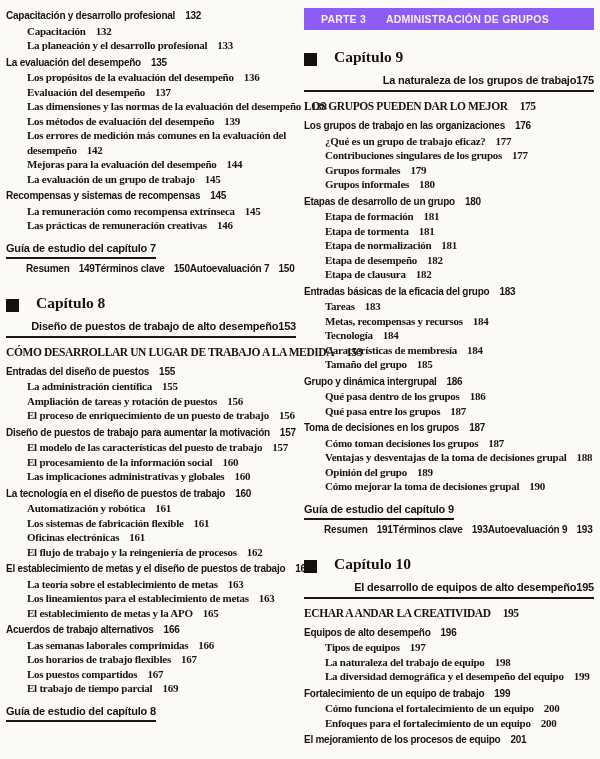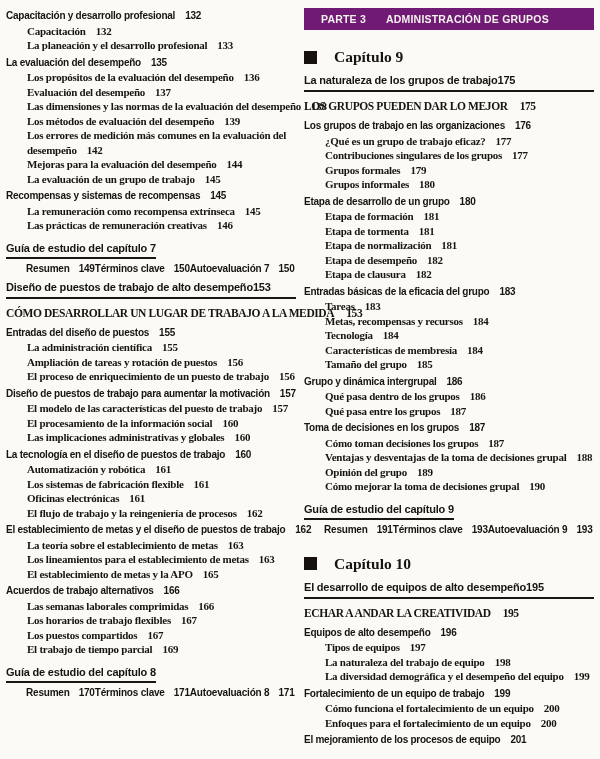--- a/index.html
+++ b/index.html
@@ -35,44 +35,44 @@
   .guide-row{
     display:flex;
     padding:3px 4px 0 20px;margin-bottom:5px;
     font-family:"Liberation Sans",sans-serif;font-weight:700;
     font-size:10px;line-height:14px;letter-spacing:-0.2px;white-space:nowrap;
   }
   .gitem .pg{margin-left:9px}
 
   
   .chapter{
-    margin-top:18px;margin-bottom:8px;display:flex;align-items:center;
+    margin-top:18px;margin-bottom:8px;display:flex;align-items:flex-end;
     font-family:"Liberation Serif",serif;font-weight:700;font-size:15.5px;
   }
   .square{width:13px;height:13px;background:#16110c;margin-right:17px;flex:0 0 auto}
 
   
   .chapter-title{
-    display:flex;justify-content:flex-start;align-items:flex-end;
+    display:flex;justify-content:flex-end;align-items:flex-end;
     font-family:"Liberation Sans",sans-serif;font-weight:700;
     font-size:11px;letter-spacing:-0.2px;line-height:13px;
     border-bottom:2px solid #1b1610;padding-bottom:3px;margin-bottom:7px;
   }
 
   
   .caps{
     font-family:"Liberation Serif",serif;font-weight:700;
     font-size:11.5px;letter-spacing:-0.4px;line-height:14px;
     margin-bottom:6px;white-space:nowrap;
   }
   .caps .pg{margin-left:12px}
 
   
   .parte-bar{
-    background:#701a75;color:#f4f2ed;height:22px;
+    background:#8b5cf6;color:#f4f2ed;height:22px;
     display:flex;align-items:center;gap:20px;padding-left:17px;
     font-family:"Liberation Sans",sans-serif;font-weight:700;
     font-size:10.5px;letter-spacing:0.2px;white-space:nowrap;
     margin-top:2px;margin-bottom:18px;
   }
 </style>
 </head>
 <body>
 
 <div class="col" id="col-left">
@@ -89,20 +89,24 @@
     <div class="toc2"><span>La evaluación de un grupo de trabajo</span><span class="pg">145</span></div>
     <div class="toc1"><span>Recompensas y sistemas de recompensas</span><span class="pg">145</span></div>
     <div class="toc2"><span>La remuneración como recompensa extrínseca</span><span class="pg">145</span></div>
     <div class="toc2"><span>Las prácticas de remuneración creativas</span><span class="pg">146</span></div>
     <div class="guide"><span>Guía de estudio del capítulo 7</span></div>
     <div class="guide-row">
       <span class="gitem"><span>Resumen</span><span class="pg">149</span></span>
       <span class="gitem"><span>Términos clave</span><span class="pg">150</span></span>
       <span class="gitem"><span>Autoevaluación 7</span><span class="pg">150</span></span>
     </div>
+    <div class="chapter">
+      <span class="square"></span>
+      <span>Capítulo 8</span>
+    </div>
     <div class="chapter-title">
       <span>Diseño de puestos de trabajo de alto desempeño</span>
       <span>153</span>
     </div>
     <div class="caps"><span>CÓMO DESARROLLAR UN LUGAR DE TRABAJO A LA MEDIDA</span><span class="pg">153</span></div>
     <div class="toc1"><span>Entradas del diseño de puestos</span><span class="pg">155</span></div>
     <div class="toc2"><span>La administración científica</span><span class="pg">155</span></div>
     <div class="toc2"><span>Ampliación de tareas y rotación de puestos</span><span class="pg">156</span></div>
     <div class="toc2"><span>El proceso de enriquecimiento de un puesto de trabajo</span><span class="pg">156</span></div>
     <div class="toc1"><span>Diseño de puestos de trabajo para aumentar la motivación</span><span class="pg">157</span></div>
@@ -117,46 +121,41 @@
     <div class="toc1"><span>El establecimiento de metas y el diseño de puestos de trabajo</span><span class="pg">162</span></div>
     <div class="toc2"><span>La teoría sobre el establecimiento de metas</span><span class="pg">163</span></div>
     <div class="toc2"><span>Los lineamientos para el establecimiento de metas</span><span class="pg">163</span></div>
     <div class="toc2"><span>El establecimiento de metas y la APO</span><span class="pg">165</span></div>
     <div class="toc1"><span>Acuerdos de trabajo alternativos</span><span class="pg">166</span></div>
     <div class="toc2"><span>Las semanas laborales comprimidas</span><span class="pg">166</span></div>
     <div class="toc2"><span>Los horarios de trabajo flexibles</span><span class="pg">167</span></div>
     <div class="toc2"><span>Los puestos compartidos</span><span class="pg">167</span></div>
     <div class="toc2"><span>El trabajo de tiempo parcial</span><span class="pg">169</span></div>
     <div class="guide"><span>Guía de estudio del capítulo 8</span></div>
-    <div class="guide-row">
-      <span class="gitem"><span>Resumen</span><span class="pg">170</span></span>
-      <span class="gitem"><span>Términos clave</span><span class="pg">171</span></span>
-      <span class="gitem"><span>Autoevaluación 8</span><span class="pg">171</span></span>
-    </div>
   </div>
 <div class="col" id="col-right">
     <div class="parte-bar">
       <span>PARTE 3</span>
       <span>ADMINISTRACIÓN DE GRUPOS</span>
     </div>
     <div class="chapter">
       <span class="square"></span>
       <span>Capítulo 9</span>
     </div>
     <div class="chapter-title">
       <span>La naturaleza de los grupos de trabajo</span>
       <span>175</span>
     </div>
     <div class="caps"><span>LOS GRUPOS PUEDEN DAR LO MEJOR</span><span class="pg">175</span></div>
     <div class="toc1"><span>Los grupos de trabajo en las organizaciones</span><span class="pg">176</span></div>
     <div class="toc2"><span>¿Qué es un grupo de trabajo eficaz?</span><span class="pg">177</span></div>
     <div class="toc2"><span>Contribuciones singulares de los grupos</span><span class="pg">177</span></div>
     <div class="toc2"><span>Grupos formales</span><span class="pg">179</span></div>
     <div class="toc2"><span>Grupos informales</span><span class="pg">180</span></div>
-    <div class="toc1"><span>Etapa de desarrollo de un grupo</span><span class="pg">180</span></div>
+    <div class="toc1"><span>Etapas de desarrollo de un grupo</span><span class="pg">180</span></div>
     <div class="toc2"><span>Etapa de formación</span><span class="pg">181</span></div>
     <div class="toc2"><span>Etapa de tormenta</span><span class="pg">181</span></div>
     <div class="toc2"><span>Etapa de normalización</span><span class="pg">181</span></div>
     <div class="toc2"><span>Etapa de desempeño</span><span class="pg">182</span></div>
     <div class="toc2"><span>Etapa de clausura</span><span class="pg">182</span></div>
     <div class="toc1"><span>Entradas básicas de la eficacia del grupo</span><span class="pg">183</span></div>
     <div class="toc2"><span>Tareas</span><span class="pg">183</span></div>
     <div class="toc2"><span>Metas, recompensas y recursos</span><span class="pg">184</span></div>
     <div class="toc2"><span>Tecnología</span><span class="pg">184</span></div>
     <div class="toc2"><span>Características de membresía</span><span class="pg">184</span></div>

